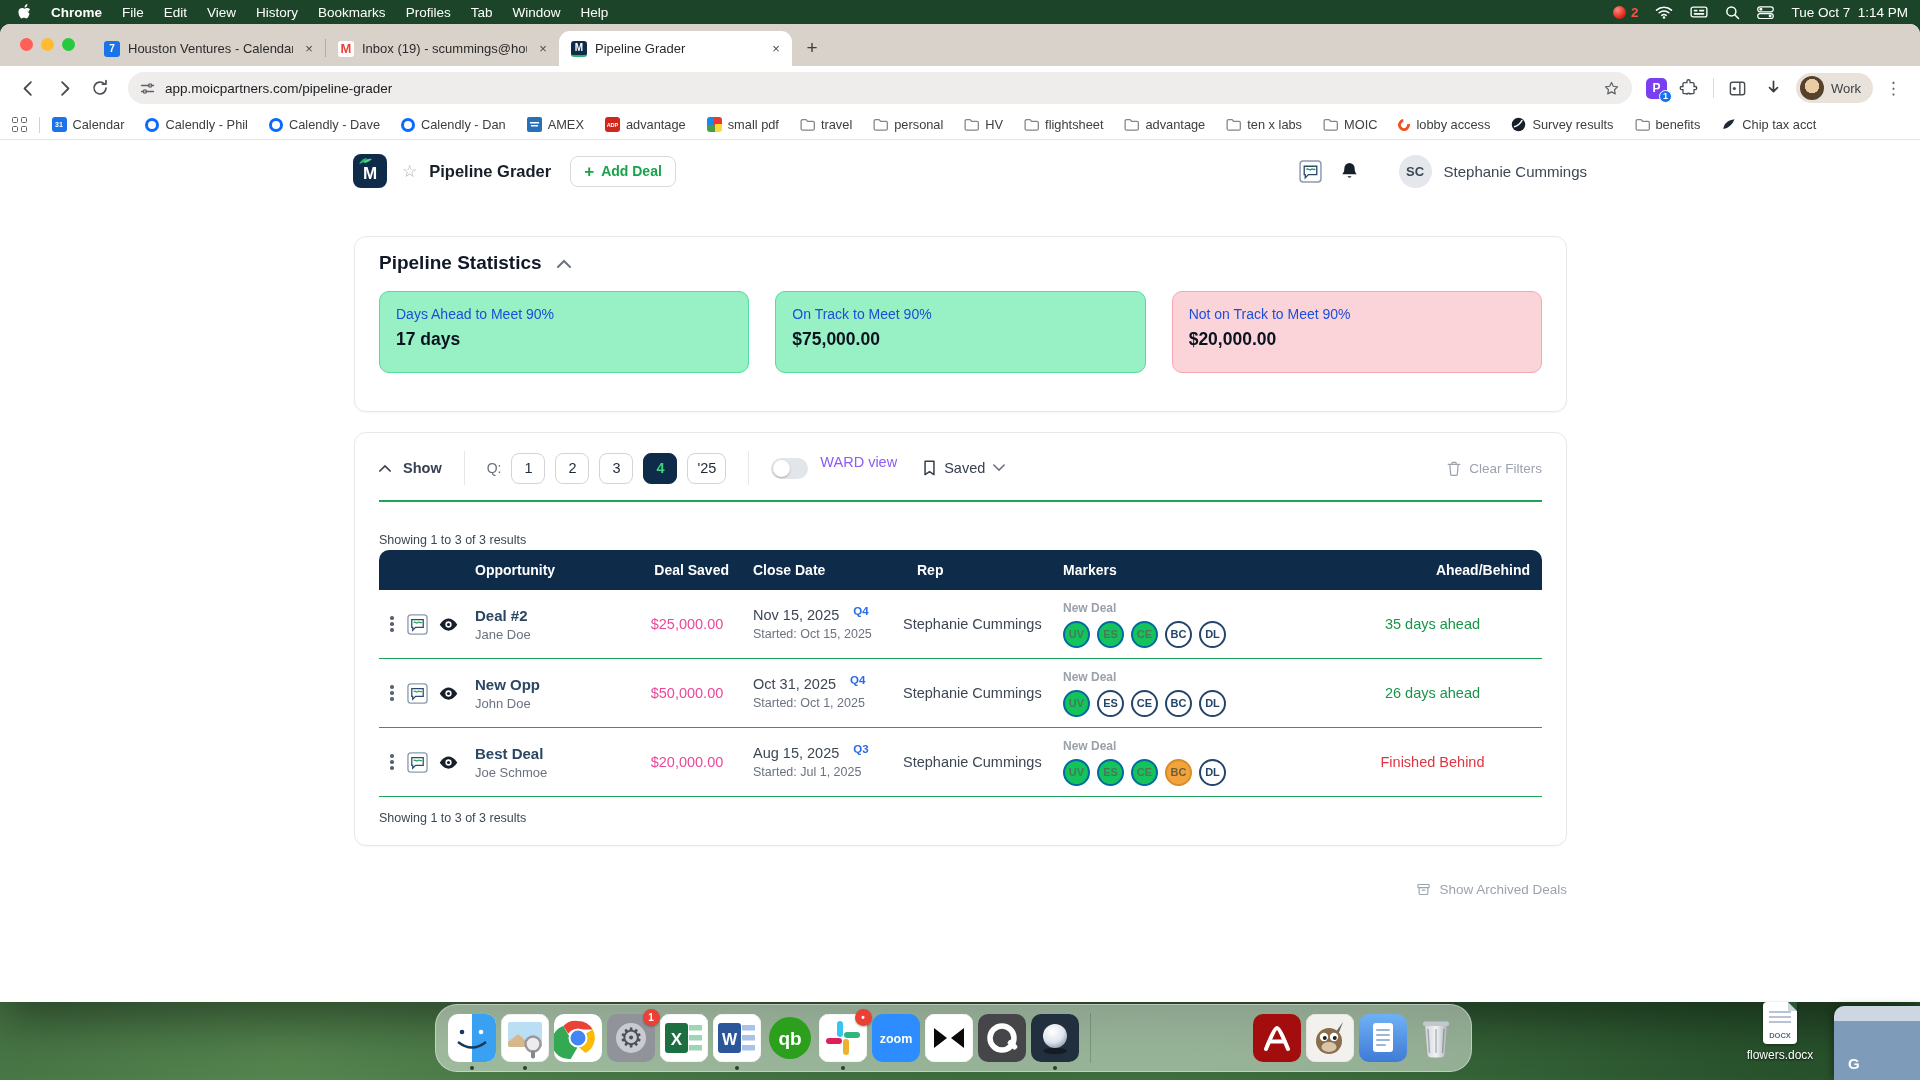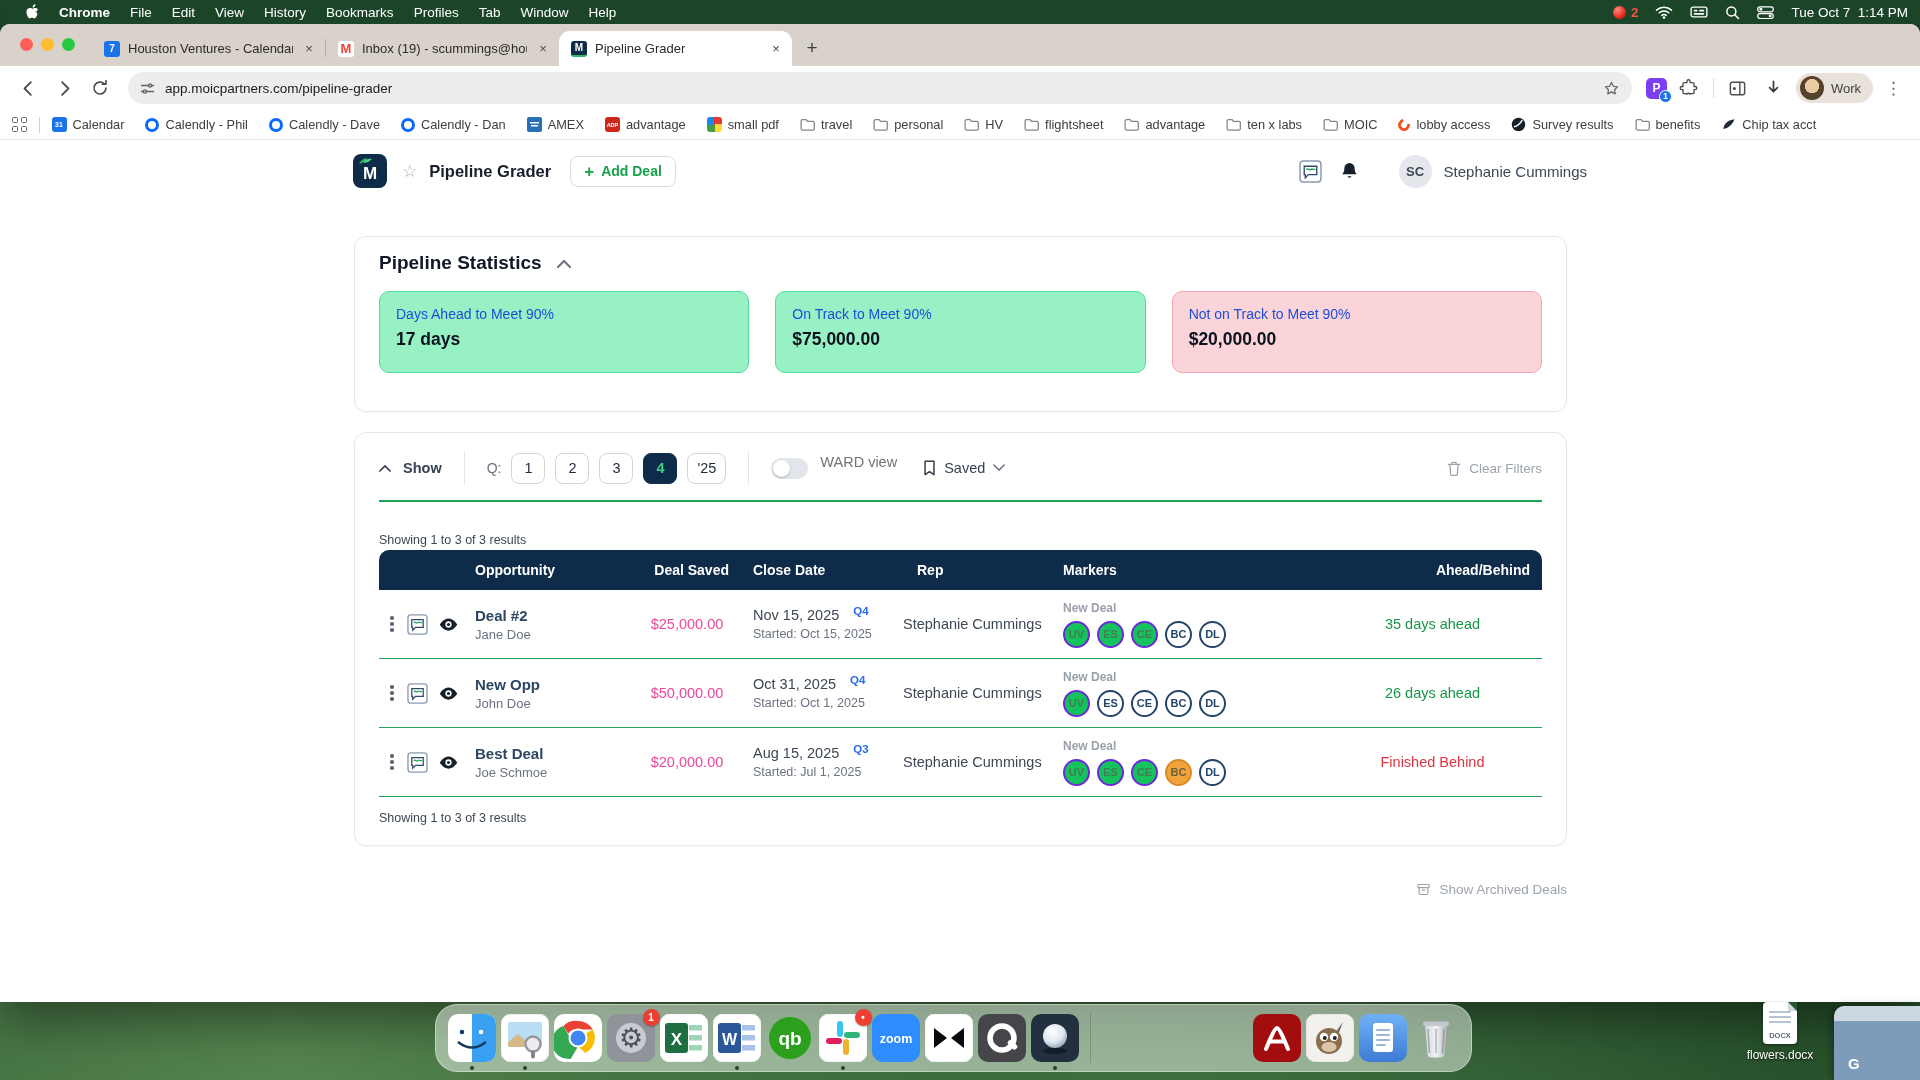--- a/index.html
+++ b/index.html
@@ -8,21 +8,21 @@
 
   
   .desktop{position:absolute;inset:0;
     background:
       radial-gradient(circle at 15% 100%, #55854f 0%, rgba(85,133,79,0) 35%),
       radial-gradient(circle at 60% 105%, #3f7040 0%, rgba(63,112,64,0) 40%),
       radial-gradient(circle at 90% 100%, #27512b 0%, rgba(39,81,43,0) 45%),
       linear-gradient(180deg,#1d4527 0%, #2c5d35 60%, #356138 100%);}
 
   
-  .menubar{position:absolute;top:0;left:8px;right:0;height:24px;background:#1b4428;display:flex;align-items:center;padding:0 12px;color:#fff;font-size:13.5px;z-index:50;}
+  .menubar{position:absolute;top:0;left:0;right:0;height:24px;background:#1b4428;display:flex;align-items:center;padding:0 12px;color:#fff;font-size:13.5px;z-index:50;}
   .apple{display:flex;align-items:center;margin:0 10px 0 6px;}
   .mb-menu{padding:0 10px;cursor:default;}
   .mb-bold{font-weight:700;}
   .mb-right{margin-left:auto;display:flex;align-items:center;gap:17px;}
   .mb-ico{display:flex;align-items:center;}
   .notif{display:flex;align-items:center;gap:5px;color:#ff5045;font-weight:700;font-size:13.5px;}
   .reddot{width:13px;height:13px;border-radius:50%;background:radial-gradient(circle at 35% 30%,#ff8a7e,#e01e11 70%);display:inline-block;}
   .clock{font-size:13.5px;white-space:pre;}
 
   
@@ -96,21 +96,21 @@
   .table-panel{margin-top:20px;padding:16px 24px 20px;}
   .filter-row{display:flex;align-items:center;height:38px;}
   .show-btn{display:flex;align-items:center;gap:12px;font-size:14.5px;color:#374151;font-weight:700;}
   .vdiv{width:1px;height:34px;background:#e5e7eb;margin:0 22px;}
   .q-label{font-size:14px;color:#6b7280;margin-right:10px;}
   #quarters{display:flex;gap:10px;}
   .qbtn{min-width:34px;height:31px;padding:0 9px;border:1px solid #d1d5db;border-radius:8px;background:#fff;font-size:14.5px;color:#1f2937;}
   .qbtn.sel{background:#0f2b4a;border-color:#0f2b4a;color:#3fd47f;font-weight:700;}
   .toggle{width:37px;height:21px;border-radius:11px;background:#e2e5e9;position:relative;flex:none;}
   .toggle .knob{position:absolute;left:2px;top:2px;width:17px;height:17px;border-radius:50%;background:#fff;box-shadow:0 1px 2px rgba(0,0,0,.25);}
-  .ward-label{font-size:14.5px;color:#737373;font-weight:500;margin:0 26px 12px 12px;}
+  .ward-label{font-size:14.5px;color:#8b5cf6;font-weight:500;margin:0 26px 12px 12px;}
   .saved{display:flex;align-items:center;gap:8px;font-size:14.5px;color:#374151;font-weight:500;}
   .clear-filters{margin-left:auto;display:flex;align-items:center;gap:8px;font-size:13.5px;color:#9ca3af;}
   .green-line{height:2px;background:#1fa35b;margin-top:13px;}
   .showing{font-size:12.5px;color:#3d4754;margin-top:31px;}
   .showing.bottom{margin-top:14px;}
 
   .thead{display:grid;grid-template-columns:96px 170px 96px 162px 152px 268px 1fr;height:40px;align-items:center;background:#0f2b4a;border-radius:10px 10px 0 0;margin-top:3px;color:#fff;font-size:14px;font-weight:700;}
   .th-size{text-align:right;padding-right:12px;}
   .th-close{padding-left:12px;}
   .th-rep{padding-left:14px;}
@@ -127,21 +127,21 @@
   .c-close{padding-left:12px;}
   .close-line{display:flex;align-items:flex-start;}
   .close-date{font-size:14.5px;color:#3d4754;}
   .qbadge{font-size:11.5px;font-weight:700;color:#2a6ae8;margin-left:14px;transform:translateY(-2px);}
   .started{font-size:12.5px;color:#6b7280;margin-top:4px;}
   .c-rep{font-size:14.5px;color:#3d4754;}
   .c-mk{padding-left:8px;}
   .mk-label{font-size:12px;font-weight:700;color:#9aa1aa;margin-bottom:6px;}
   .mk-row{display:flex;gap:7px;}
   .mk{width:27px;height:27px;border-radius:50%;display:flex;align-items:center;justify-content:center;font-size:11px;font-weight:700;flex:none;}
-  .mk-green{background:#14c35c;border:2px solid #6d28d9;color:#477a57;}
+  .mk-green{background:#14c35c;border:2px solid #0369a1;color:#477a57;}
   .mk-outline{background:#fff;border:2px solid #24456b;color:#24456b;}
   .mk-orange{background:#f2a33c;border:2px solid #d88d26;color:#6d6039;}
   .c-status{text-align:center;font-size:14.5px;font-weight:400;}
   .st-green{color:#179647;}
   .st-red{color:#df3540;}
 
   .archived-row{width:1213px;margin-left:354px;margin-top:36px;display:flex;justify-content:flex-end;}
   .archived{display:flex;align-items:center;gap:8px;font-size:13.5px;color:#9ca3af;}
 
   

